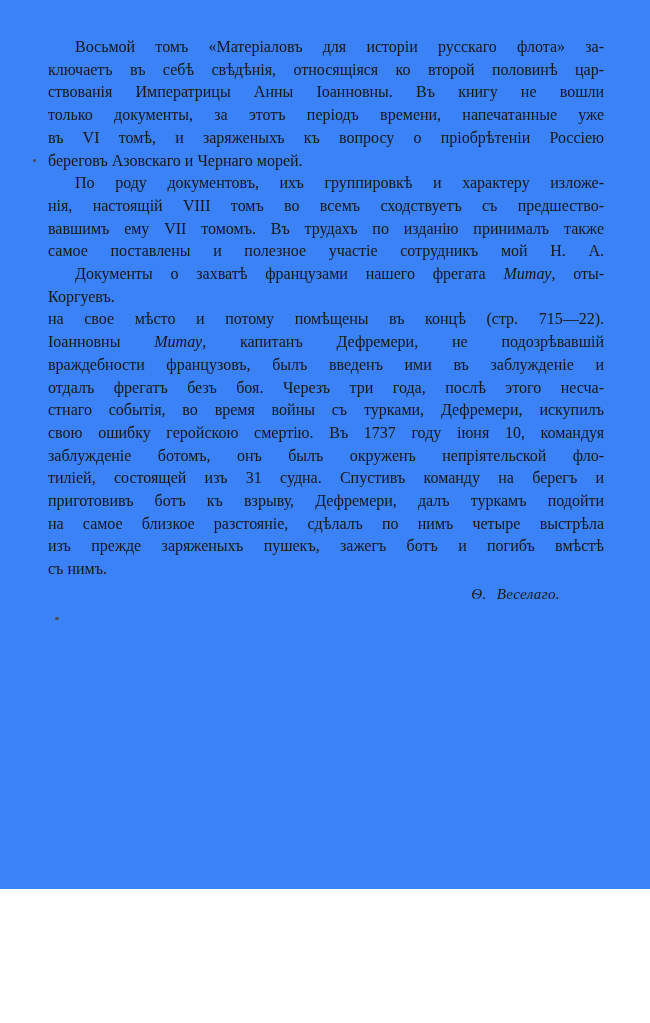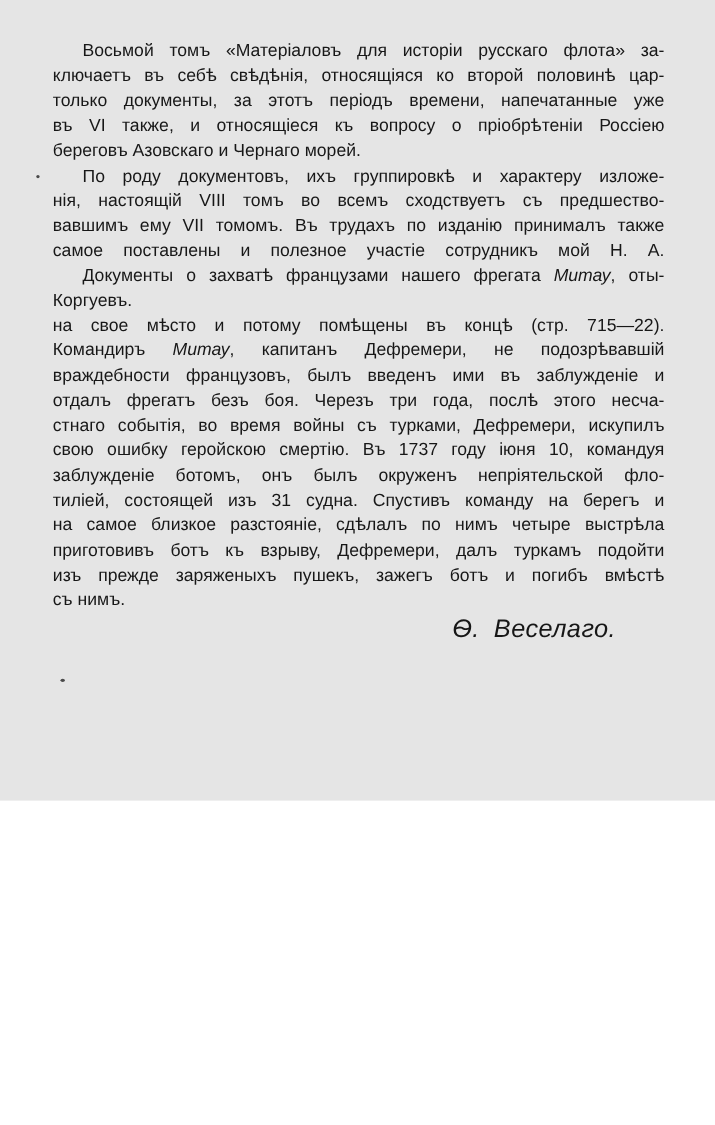--- a/index.html
+++ b/index.html
@@ -3,24 +3,24 @@
 <meta charset="utf-8">
 <style>
   html, body {
     margin: 0;
     padding: 0;
     background: #ffffff;
   }
   .page {
     position: relative;
     width: 650px;
-    height: 728px;
-    background: #e5e5e5;
+    height: 889px;
+    background: #3b82f6;
     overflow: hidden;
-    font-family: Liberation Sans, sans-serif;
+    font-family: Liberation Serif, serif;
     color: #171717;
   }
   .text-block {
     position: absolute;
     left: 48px;
     top: 36px;
     width: 556px;
     font-size: 16px;
     line-height: 22.7px;
     font-weight: normal;
@@ -39,57 +39,58 @@
   .em {
     font-style: italic;
   }
   .signature-row {
     box-sizing: border-box;
     width: 556px;
     margin-top: 2px;
     padding-right: 44px;
     text-align: right;
     font-style: italic;
-    font-size: 23px;
+    font-size: 15px;
     word-spacing: 6px;
     letter-spacing: 0.4px;
   }
   .speck {
     position: absolute;
     background: #4a4a4a;
     border-radius: 50%;
   }
   .speck.s1 { left: 33px; top: 159px; width: 3px; height: 3px; }
   .speck.s2 { left: 55px; top: 617px; width: 4px; height: 3px; }
 </style>
 </head>
 <body>
 
 <div class="page">
   <div class="text-block" id="text-block">
       <div class="line first"><span>Восьмой томъ «Матеріаловъ для исторіи русскаго флота» за-</span></div>
       <div class="line"><span>ключаетъ въ себѣ свѣдѣнія, относящіяся ко второй половинѣ цар-</span></div>
+      <div class="line"><span>ствованія Императрицы Анны Іоанновны. Въ книгу не вошли</span></div>
       <div class="line"><span>только документы, за этотъ періодъ времени, напечатанные уже</span></div>
-      <div class="line"><span>въ VI также, и относящіеся къ вопросу о пріобрѣтеніи Россіею</span></div>
+      <div class="line"><span>въ VI томѣ, и заряженыхъ къ вопросу о пріобрѣтеніи Россіею</span></div>
       <div class="line plast"><span>береговъ Азовскаго и Чернаго морей.</span></div>
       <div class="line first"><span>По роду документовъ, ихъ группировкѣ и характеру изложе-</span></div>
       <div class="line"><span>нія, настоящій VIII томъ во всемъ сходствуетъ съ предшество-</span></div>
       <div class="line"><span>вавшимъ ему VII томомъ. Въ трудахъ по изданію принималъ также</span></div>
       <div class="line"><span>самое поставлены и полезное участіе сотрудникъ мой Н. А.</span></div>
       <div class="line first"><span>Документы о захватѣ французами нашего фрегата </span><span class="em">Митау</span><span>, оты-</span></div>
       <div class="line plast"><span>Коргуевъ.</span></div>
       <div class="line"><span>на свое мѣсто и потому помѣщены въ концѣ (стр. 715—22).</span></div>
-      <div class="line"><span>Командиръ </span><span class="em">Митау</span><span>, капитанъ Дефремери, не подозрѣвавшій</span></div>
+      <div class="line"><span>Іоанновны </span><span class="em">Митау</span><span>, капитанъ Дефремери, не подозрѣвавшій</span></div>
       <div class="line"><span>враждебности французовъ, былъ введенъ ими въ заблужденіе и</span></div>
       <div class="line"><span>отдалъ фрегатъ безъ боя. Черезъ три года, послѣ этого несча-</span></div>
       <div class="line"><span>стнаго событія, во время войны съ турками, Дефремери, искупилъ</span></div>
       <div class="line"><span>свою ошибку геройскою смертію. Въ 1737 году іюня 10, командуя</span></div>
       <div class="line"><span>заблужденіе ботомъ, онъ былъ окруженъ непріятельской фло-</span></div>
       <div class="line"><span>тиліей, состоящей изъ 31 судна. Спустивъ команду на берегъ и</span></div>
+      <div class="line"><span>приготовивъ ботъ къ взрыву, Дефремери, далъ туркамъ подойти</span></div>
       <div class="line"><span>на самое близкое разстояніе, сдѣлалъ по нимъ четыре выстрѣла</span></div>
-      <div class="line"><span>приготовивъ ботъ къ взрыву, Дефремери, далъ туркамъ подойти</span></div>
       <div class="line"><span>изъ прежде заряженыхъ пушекъ, зажегъ ботъ и погибъ вмѣстѣ</span></div>
       <div class="line plast"><span>съ нимъ.</span></div>
       <div class="signature-row">Ѳ. Веселаго.</div>
     </div>
   <span class="speck s1"></span>
   <span class="speck s2"></span>
 </div>
 
 </body></html>

